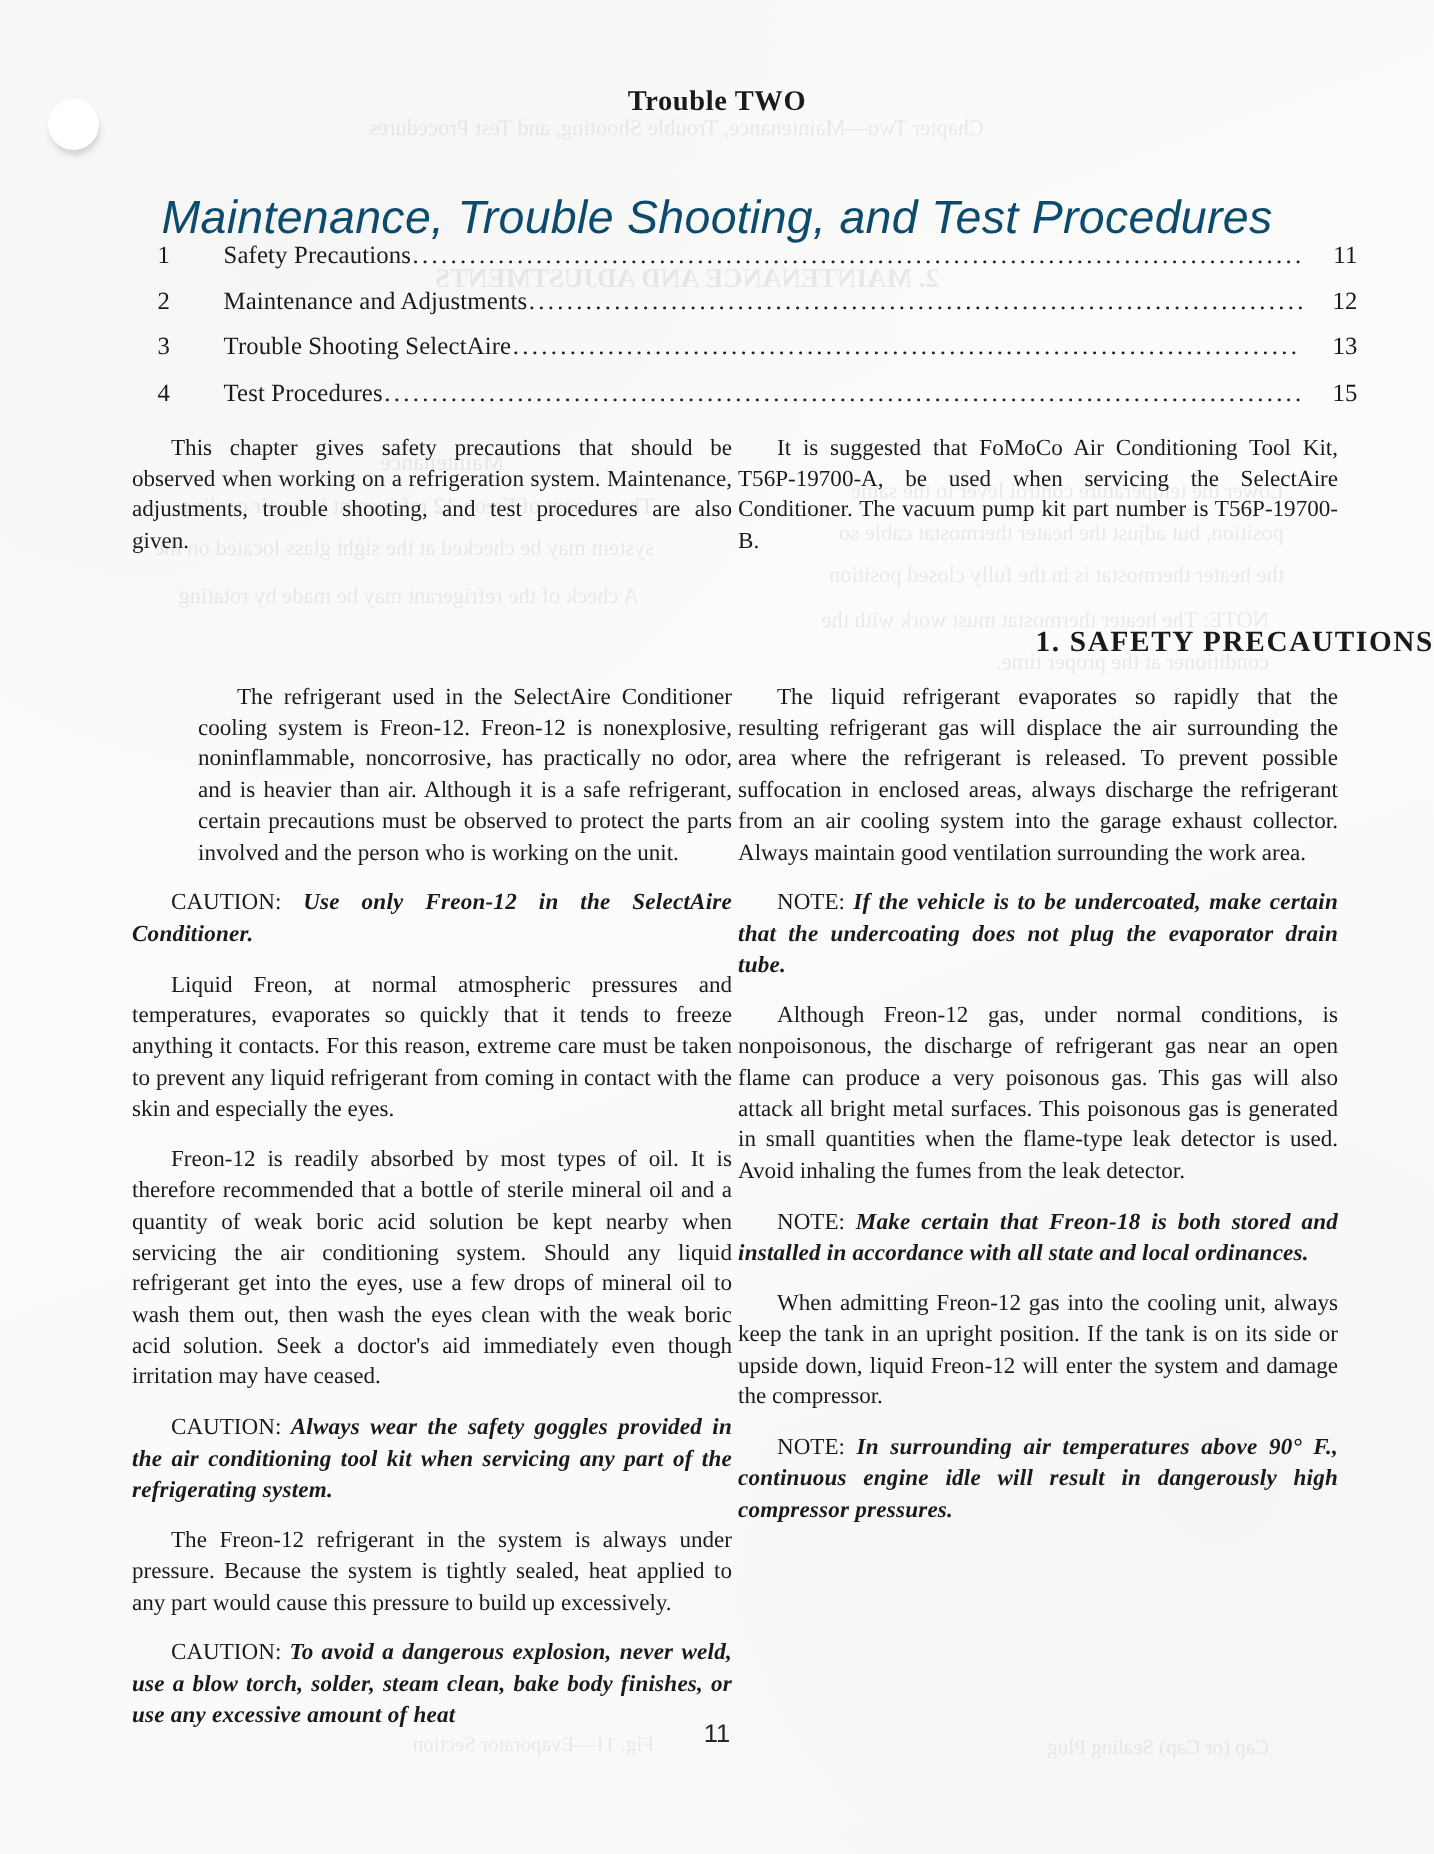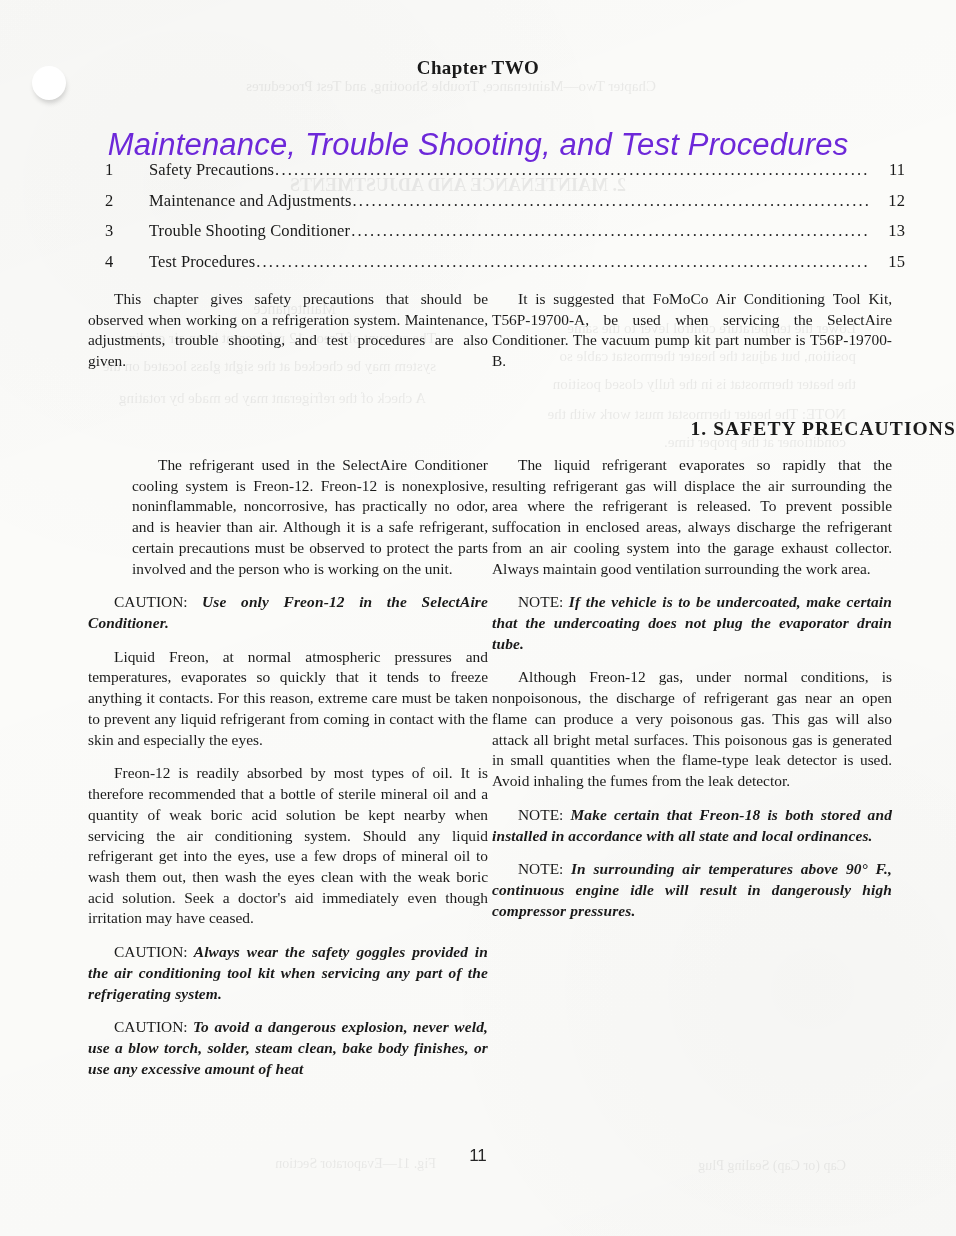--- a/index.html
+++ b/index.html
@@ -75,21 +75,21 @@
     position: absolute;
     top: 106px;
     left: 0;
     width: 956px;
     text-align: center;
     font-family: "Liberation Sans", sans-serif;
     font-style: italic;
     font-weight: 300;
     font-size: 31px;
     letter-spacing: 0.2px;
-    color: #6d28d9;
+    color: #0c4a6e;
   }
 
   
   .toc {
     position: absolute;
     top: 160px;
     left: 95px;
     width: 810px;
   }
   .toc-head {
@@ -206,21 +206,21 @@
       <div class="st-line" style="top: 406px; left: 110px; font-size: 15px;">NOTE: The heater thermostat must work with the</div>
       <div class="st-line" style="top: 434px; left: 110px; font-size: 15px;">conditioner at the proper time.</div>
       <div class="st-line" style="top: 1158px; left: 110px; font-size: 14px;">Cap (or Cap) Sealing Plug</div>
       <div class="st-line" style="top: 1156px; left: 520px; font-size: 14px;">Fig. 11—Evaporator Section</div>
     </div>
 
   <div class="hole-punch"></div>
 
   <div class="content">
 
-    <div class="chapter-label">Chapter TWO</div>
+    <div class="chapter-label">Trouble TWO</div>
 
     <h1 class="chapter-title">Maintenance, Trouble Shooting, and Test Procedures</h1>
 
     <div class="toc">
 
       <div class="toc-row">
         <span class="toc-num">1</span>
         <span class="toc-title">Safety Precautions</span>
         <span class="toc-dots">......................................................................................................</span>
         <span class="toc-pg">11</span>
@@ -228,21 +228,21 @@
 
       <div class="toc-row">
         <span class="toc-num">2</span>
         <span class="toc-title">Maintenance and Adjustments</span>
         <span class="toc-dots">......................................................................................................</span>
         <span class="toc-pg">12</span>
       </div>
 
       <div class="toc-row">
         <span class="toc-num">3</span>
-        <span class="toc-title">Trouble Shooting Conditioner</span>
+        <span class="toc-title">Trouble Shooting SelectAire</span>
         <span class="toc-dots">......................................................................................................</span>
         <span class="toc-pg">13</span>
       </div>
 
       <div class="toc-row">
         <span class="toc-num">4</span>
         <span class="toc-title">Test Procedures</span>
         <span class="toc-dots">......................................................................................................</span>
         <span class="toc-pg">15</span>
       </div>
@@ -262,34 +262,36 @@
       <p class="no-indent" style="text-indent:26px">The refrigerant used in the SelectAire Conditioner cooling system is Freon-12. Freon-12 is nonexplosive, noninflammable, noncorrosive, has practically no odor, and is heavier than air. Although it is a safe refrigerant, certain precautions must be observed to protect the parts involved and the person who is working on the unit.</p>
 
       <p class="callout"><span class="lead">CAUTION:</span> <span>Use only Freon-12 in the SelectAire Conditioner.</span></p>
 
       <p>Liquid Freon, at normal atmospheric pressures and temperatures, evaporates so quickly that it tends to freeze anything it contacts. For this reason, extreme care must be taken to prevent any liquid refrigerant from coming in contact with the skin and especially the eyes.</p>
 
       <p>Freon-12 is readily absorbed by most types of oil. It is therefore recommended that a bottle of sterile mineral oil and a quantity of weak boric acid solution be kept nearby when servicing the air conditioning system. Should any liquid refrigerant get into the eyes, use a few drops of mineral oil to wash them out, then wash the eyes clean with the weak boric acid solution. Seek a doctor's aid immediately even though irritation may have ceased.</p>
 
       <p class="callout"><span class="lead">CAUTION:</span> <span>Always wear the safety goggles provided in the air conditioning tool kit when servicing any part of the refrigerating system.</span></p>
 
+      <p>The Freon-12 refrigerant in the system is always under pressure. Because the system is tightly sealed, heat applied to any part would cause this pressure to build up excessively.</p>
 
       <p class="callout tight"><span class="lead">CAUTION:</span> <span>To avoid a dangerous explosion, never weld, use a blow torch, solder, steam clean, bake body finishes, or use any excessive amount of heat</span></p>
     </div>
 
     <div class="col col-right" style="top:455px;width:400px">
 
       <p>The liquid refrigerant evaporates so rapidly that the resulting refrigerant gas will displace the air surrounding the area where the refrigerant is released. To prevent possible suffocation in enclosed areas, always discharge the refrigerant from an air cooling system into the garage exhaust collector. Always maintain good ventilation surrounding the work area.</p>
 
       <p class="callout"><span class="lead">NOTE:</span> <span>If the vehicle is to be undercoated, make certain that the undercoating does not plug the evaporator drain tube.</span></p>
 
       <p>Although Freon-12 gas, under normal conditions, is nonpoisonous, the discharge of refrigerant gas near an open flame can produce a very poisonous gas. This gas will also attack all bright metal surfaces. This poisonous gas is generated in small quantities when the flame-type leak detector is used. Avoid inhaling the fumes from the leak detector.</p>
 
       <p class="callout"><span class="lead">NOTE:</span> <span>Make certain that Freon-18 is both stored and installed in accordance with all state and local ordinances.</span></p>
 
+      <p>When admitting Freon-12 gas into the cooling unit, always keep the tank in an upright position. If the tank is on its side or upside down, liquid Freon-12 will enter the system and damage the compressor.</p>
 
       <p class="callout tight"><span class="lead">NOTE:</span> <span>In surrounding air temperatures above 90° F., continuous engine idle will result in dangerously high compressor pressures.</span></p>
     </div>
 
     <div class="folio">11</div>
 
   </div>
 </div>
 
 </body></html>

